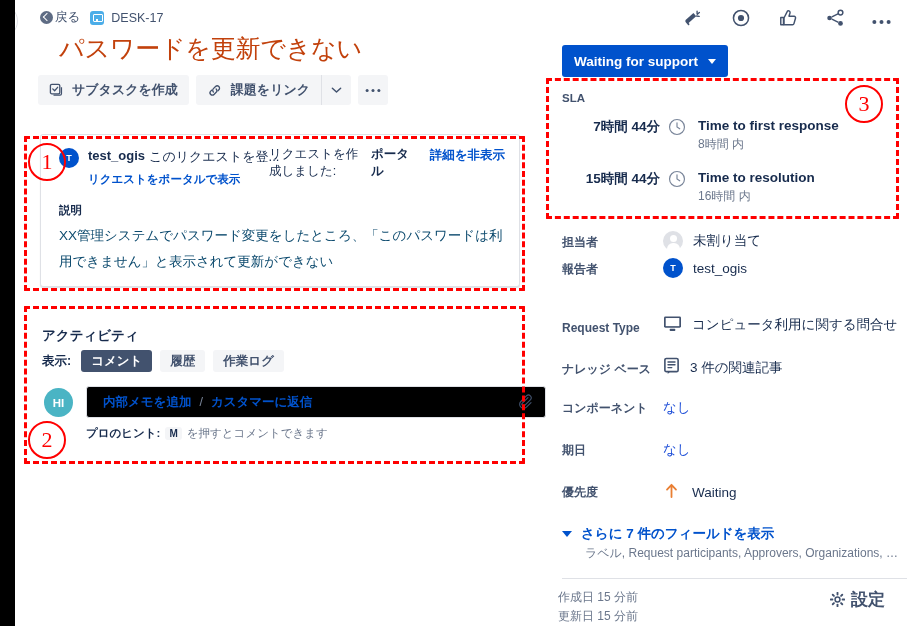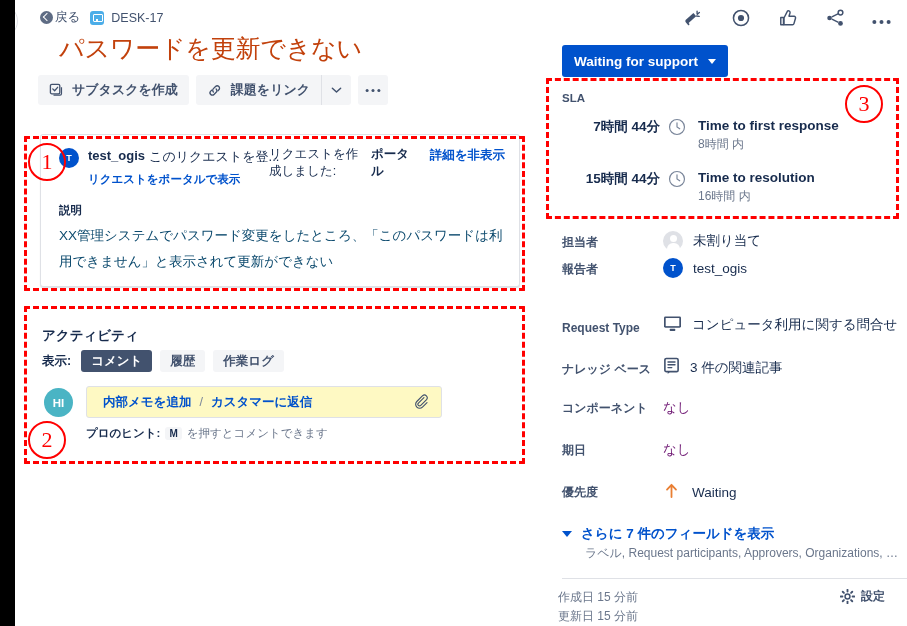--- a/index.html
+++ b/index.html
@@ -60,22 +60,22 @@
   
   .act-title { position:absolute; left:42px; top:327px; font-size:13.5px; font-weight:700; color:#172b4d; }
   .act-filter { position:absolute; left:42px; top:350px; display:flex; align-items:center; gap:8px; }
   .act-filter .lab { font-size:12.5px; color:#172b4d; font-weight:600; margin-right:2px; }
   .pill { height:22px; padding:0 10px; border-radius:3px; font-size:12.5px; font-weight:700;
       display:flex; align-items:center; color:#42526e; background:#f4f5f7; cursor:pointer; }
   .pill.active { background:#42526e; color:#fff; }
   .cmt-av { position:absolute; left:44px; top:388px; width:29px; height:29px; border-radius:50%;
       background:#4ab4c4; color:#fff; font-size:11.5px; font-weight:700;
       display:flex; align-items:center; justify-content:center; }
-  .cmt-box { position:absolute; left:86px; top:386px; width:356px; height:32px; border:1px solid #dfe1e6;
-      border-radius:3px; background:#fef9c3; display:flex; align-items:center; cursor:text; }
+  .cmt-box { position:absolute; left:86px; top:386px; width:460px; height:32px; border:1px solid #dfe1e6;
+      border-radius:3px; background:#000000; display:flex; align-items:center; cursor:text; }
   .cmt-a { font-size:12.5px; font-weight:700; color:#0052cc; margin-left:16px; cursor:pointer; }
   .cmt-sep { font-size:12.5px; color:#7a869a; margin:0 8px; }
   .clip { position:absolute; right:10px; top:7px; cursor:pointer; }
   .hint { position:absolute; left:86px; top:426px; font-size:11.5px; color:#6b778c; display:flex; align-items:center; gap:5px; }
   .hint b { color:#172b4d; font-weight:700; }
   .kbd { background:#f4f5f7; border-radius:3px; padding:1px 4px; font-size:10px; font-weight:700; color:#172b4d; }
 
   
   .right { position:absolute; left:540px; top:0; width:367px; height:626px; }
   .status-btn { position:absolute; left:22px; top:45px; height:29px; background:#0052cc; color:#fff;
@@ -88,34 +88,34 @@
   .sla-row { position:absolute; left:22px; display:flex; align-items:flex-start; }
   .sla-time { width:98px; text-align:right; font-size:13.5px; font-weight:700; color:#172b4d; padding-top:1px; }
   .sla-clock { margin:1px 0 0 8px; flex:0 0 auto; }
   .sla-txt { margin-left:12px; }
   .sla-name { font-size:13.5px; font-weight:600; color:#172b4d; line-height:18px; }
   .sla-goal { font-size:12px; color:#6b778c; line-height:19px; }
 
   .frow { position:absolute; left:22px; width:345px; display:flex; align-items:flex-end; }
   .flab { width:101px; font-size:12px; font-weight:700; color:#42526e; }
   .fval { display:flex; align-items:center; gap:10px; font-size:13.5px; color:#172b4d; }
-  .fval.muted { color:#701a75; }
+  .fval.muted { color:#1d4ed8; }
   .av-gray { width:20px; height:20px; border-radius:50%; background:#dfe1e6; position:relative; flex:0 0 auto; }
   .av-gray::before { content:""; position:absolute; left:6.5px; top:3.5px; width:7px; height:7px; border-radius:50%; background:#fff; }
   .av-gray::after { content:""; position:absolute; left:3.5px; top:12px; width:13px; height:8px; border-radius:6px 6px 0 0; background:#fff; }
 
   .morefields { position:absolute; left:22px; top:525px; display:flex; align-items:center; gap:9px; cursor:pointer; }
   .mf-chev { width:0; height:0; border-left:5px solid transparent; border-right:5px solid transparent; border-top:6px solid #0052cc; }
   .mf-label { font-size:13.5px; font-weight:700; color:#0052cc; }
   .mf-sub { position:absolute; left:45px; top:545px; width:322px; font-size:12px; color:#6b778c;
       white-space:nowrap; overflow:hidden; text-overflow:ellipsis; }
   .divider { position:absolute; left:22px; top:578px; width:345px; height:1px; background:#dfe1e6; }
   .stamp { position:absolute; left:558px; font-size:12px; color:#6b778c; }
   .settings { position:absolute; right:22px; top:588px; display:flex; align-items:center; gap:6px;
-      font-size:12px; color:#42526e; font-weight:600; cursor:pointer; }
+      font-size:17px; color:#42526e; font-weight:600; cursor:pointer; }
 
   .topicons { position:absolute; right:16px; top:8px; display:flex; align-items:center; gap:26px; }
   .topicons span { cursor:pointer; display:block; }
 
   
   .annobox { position:absolute; border:3px dashed #ff0000; border-radius:1px; z-index:40; pointer-events:none; }
   #anno-1 { left:24px; top:136px; width:501px; height:155px; }
   #anno-2 { left:24px; top:306px; width:501px; height:158px; }
   #anno-3 { left:546px; top:78px; width:353px; height:141px; }
   .annonum { position:absolute; width:38px; height:38px; border:2.5px solid #ff0000; border-radius:50%;

